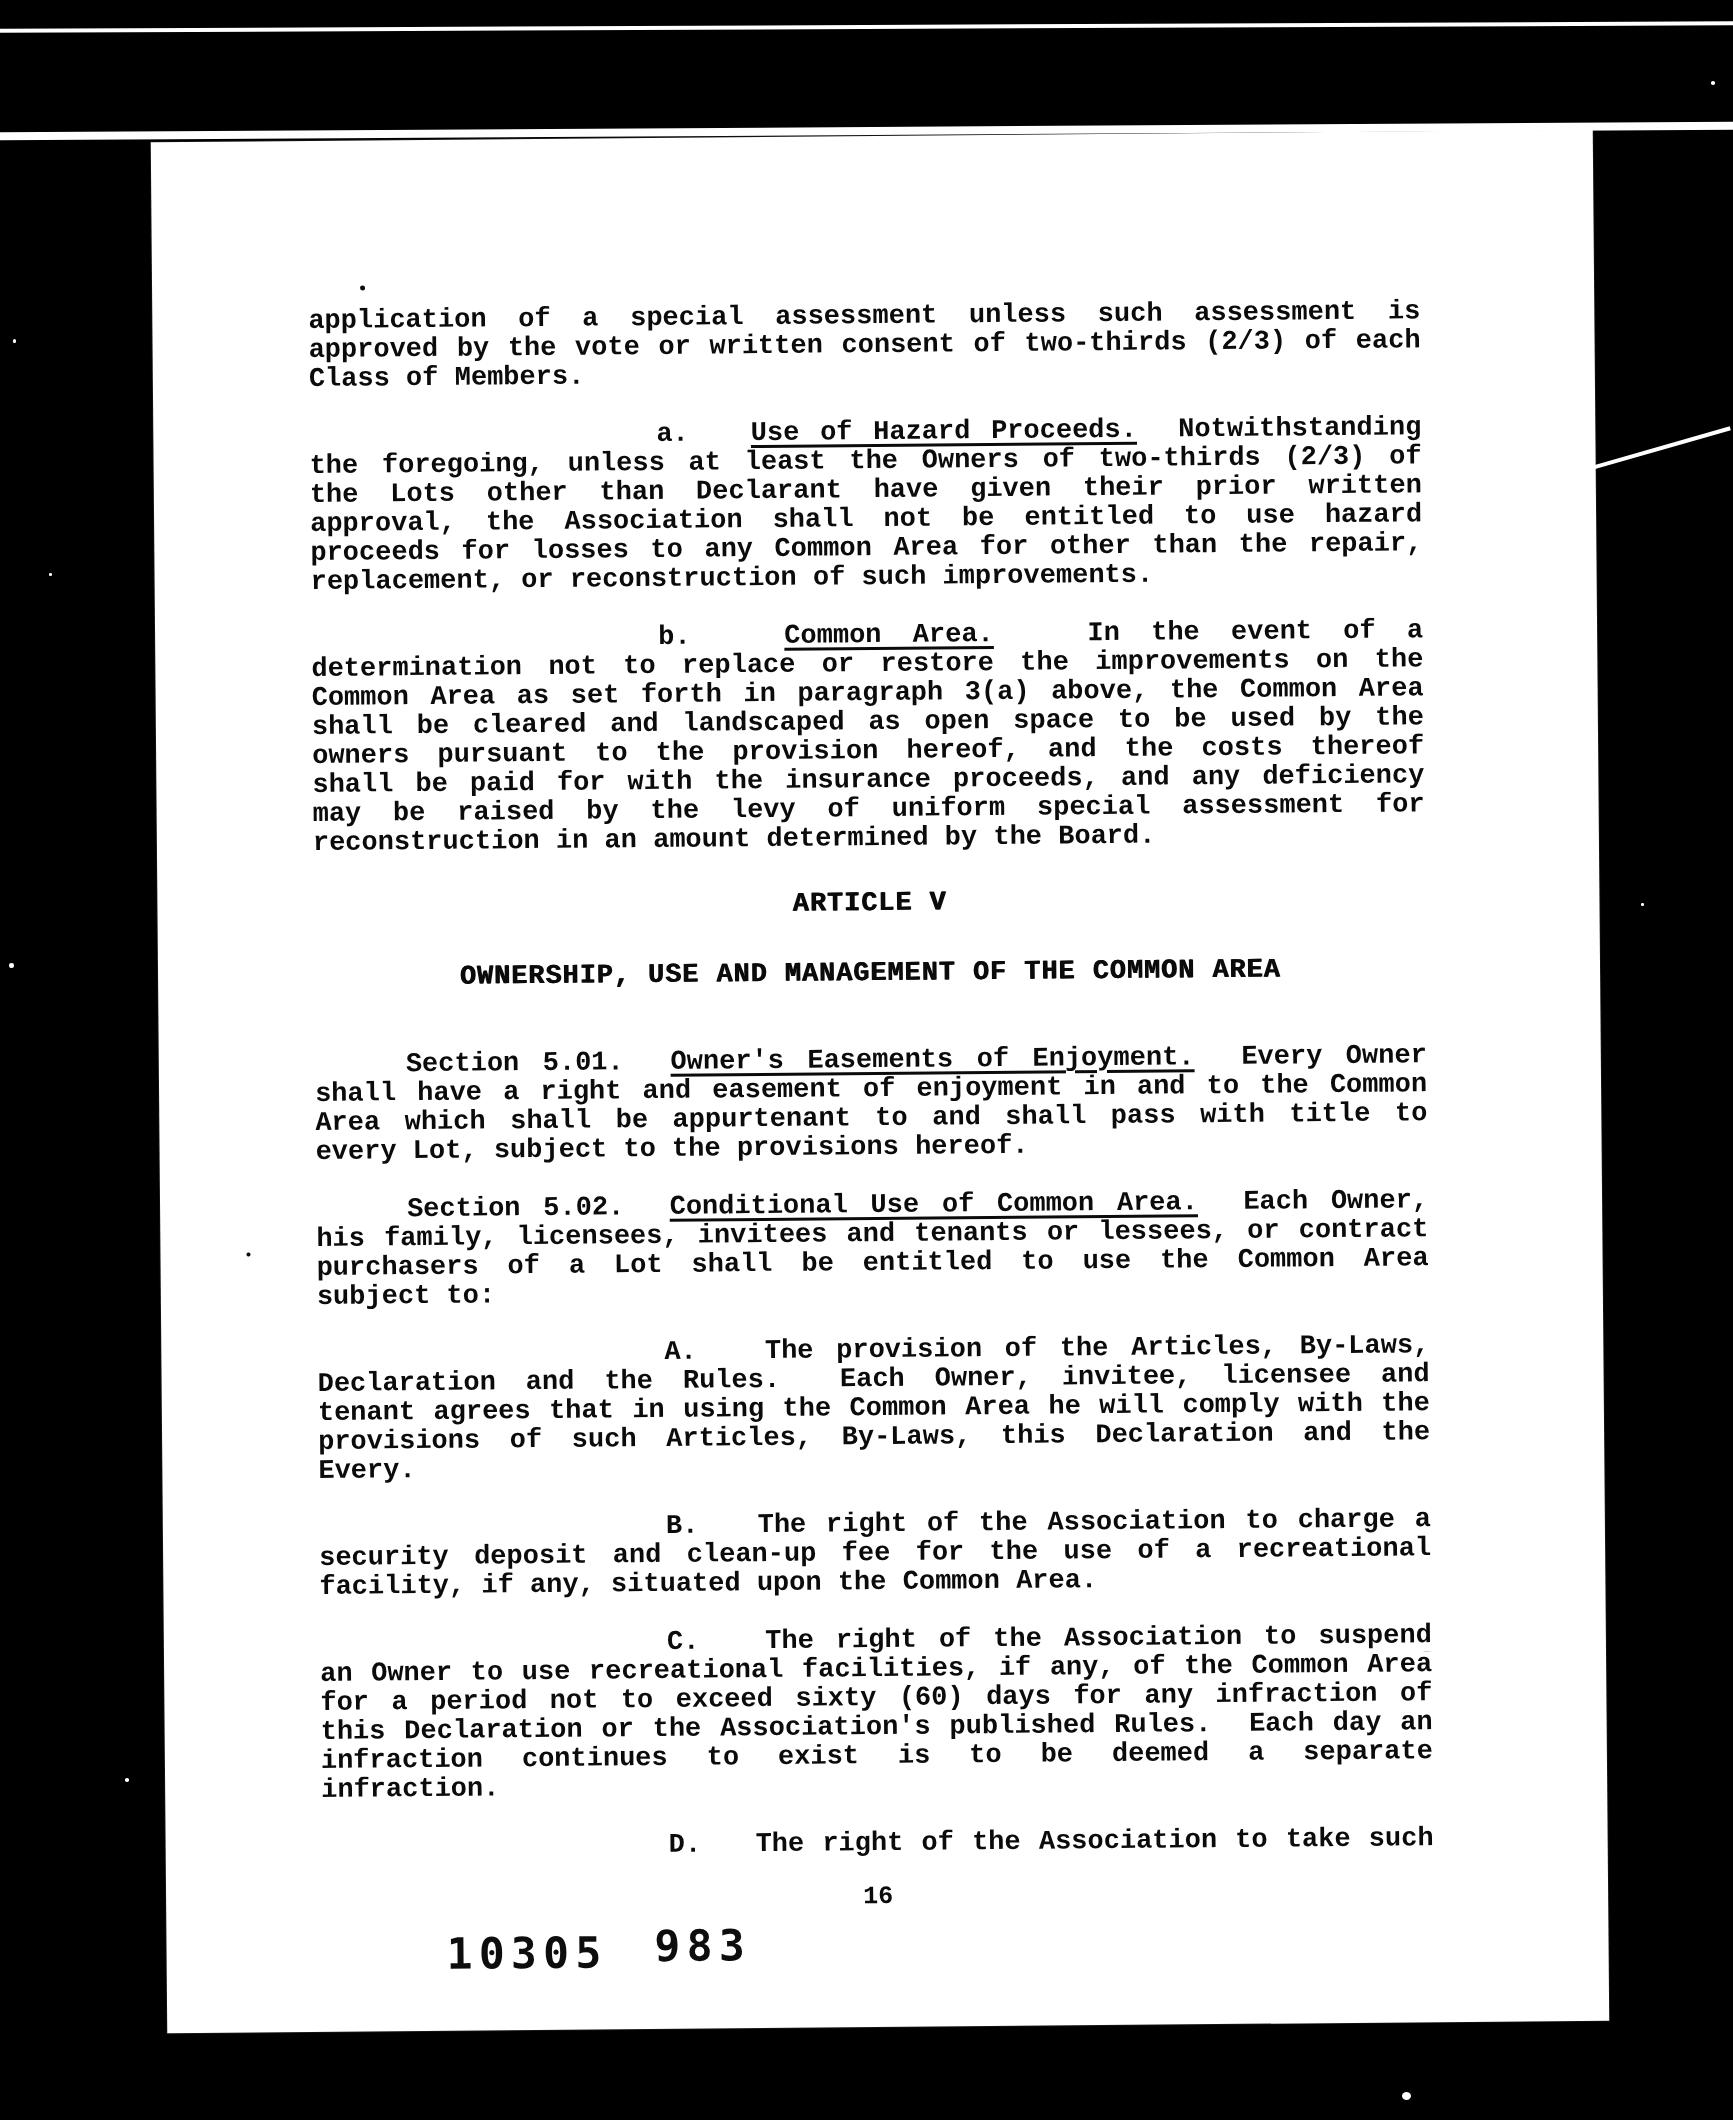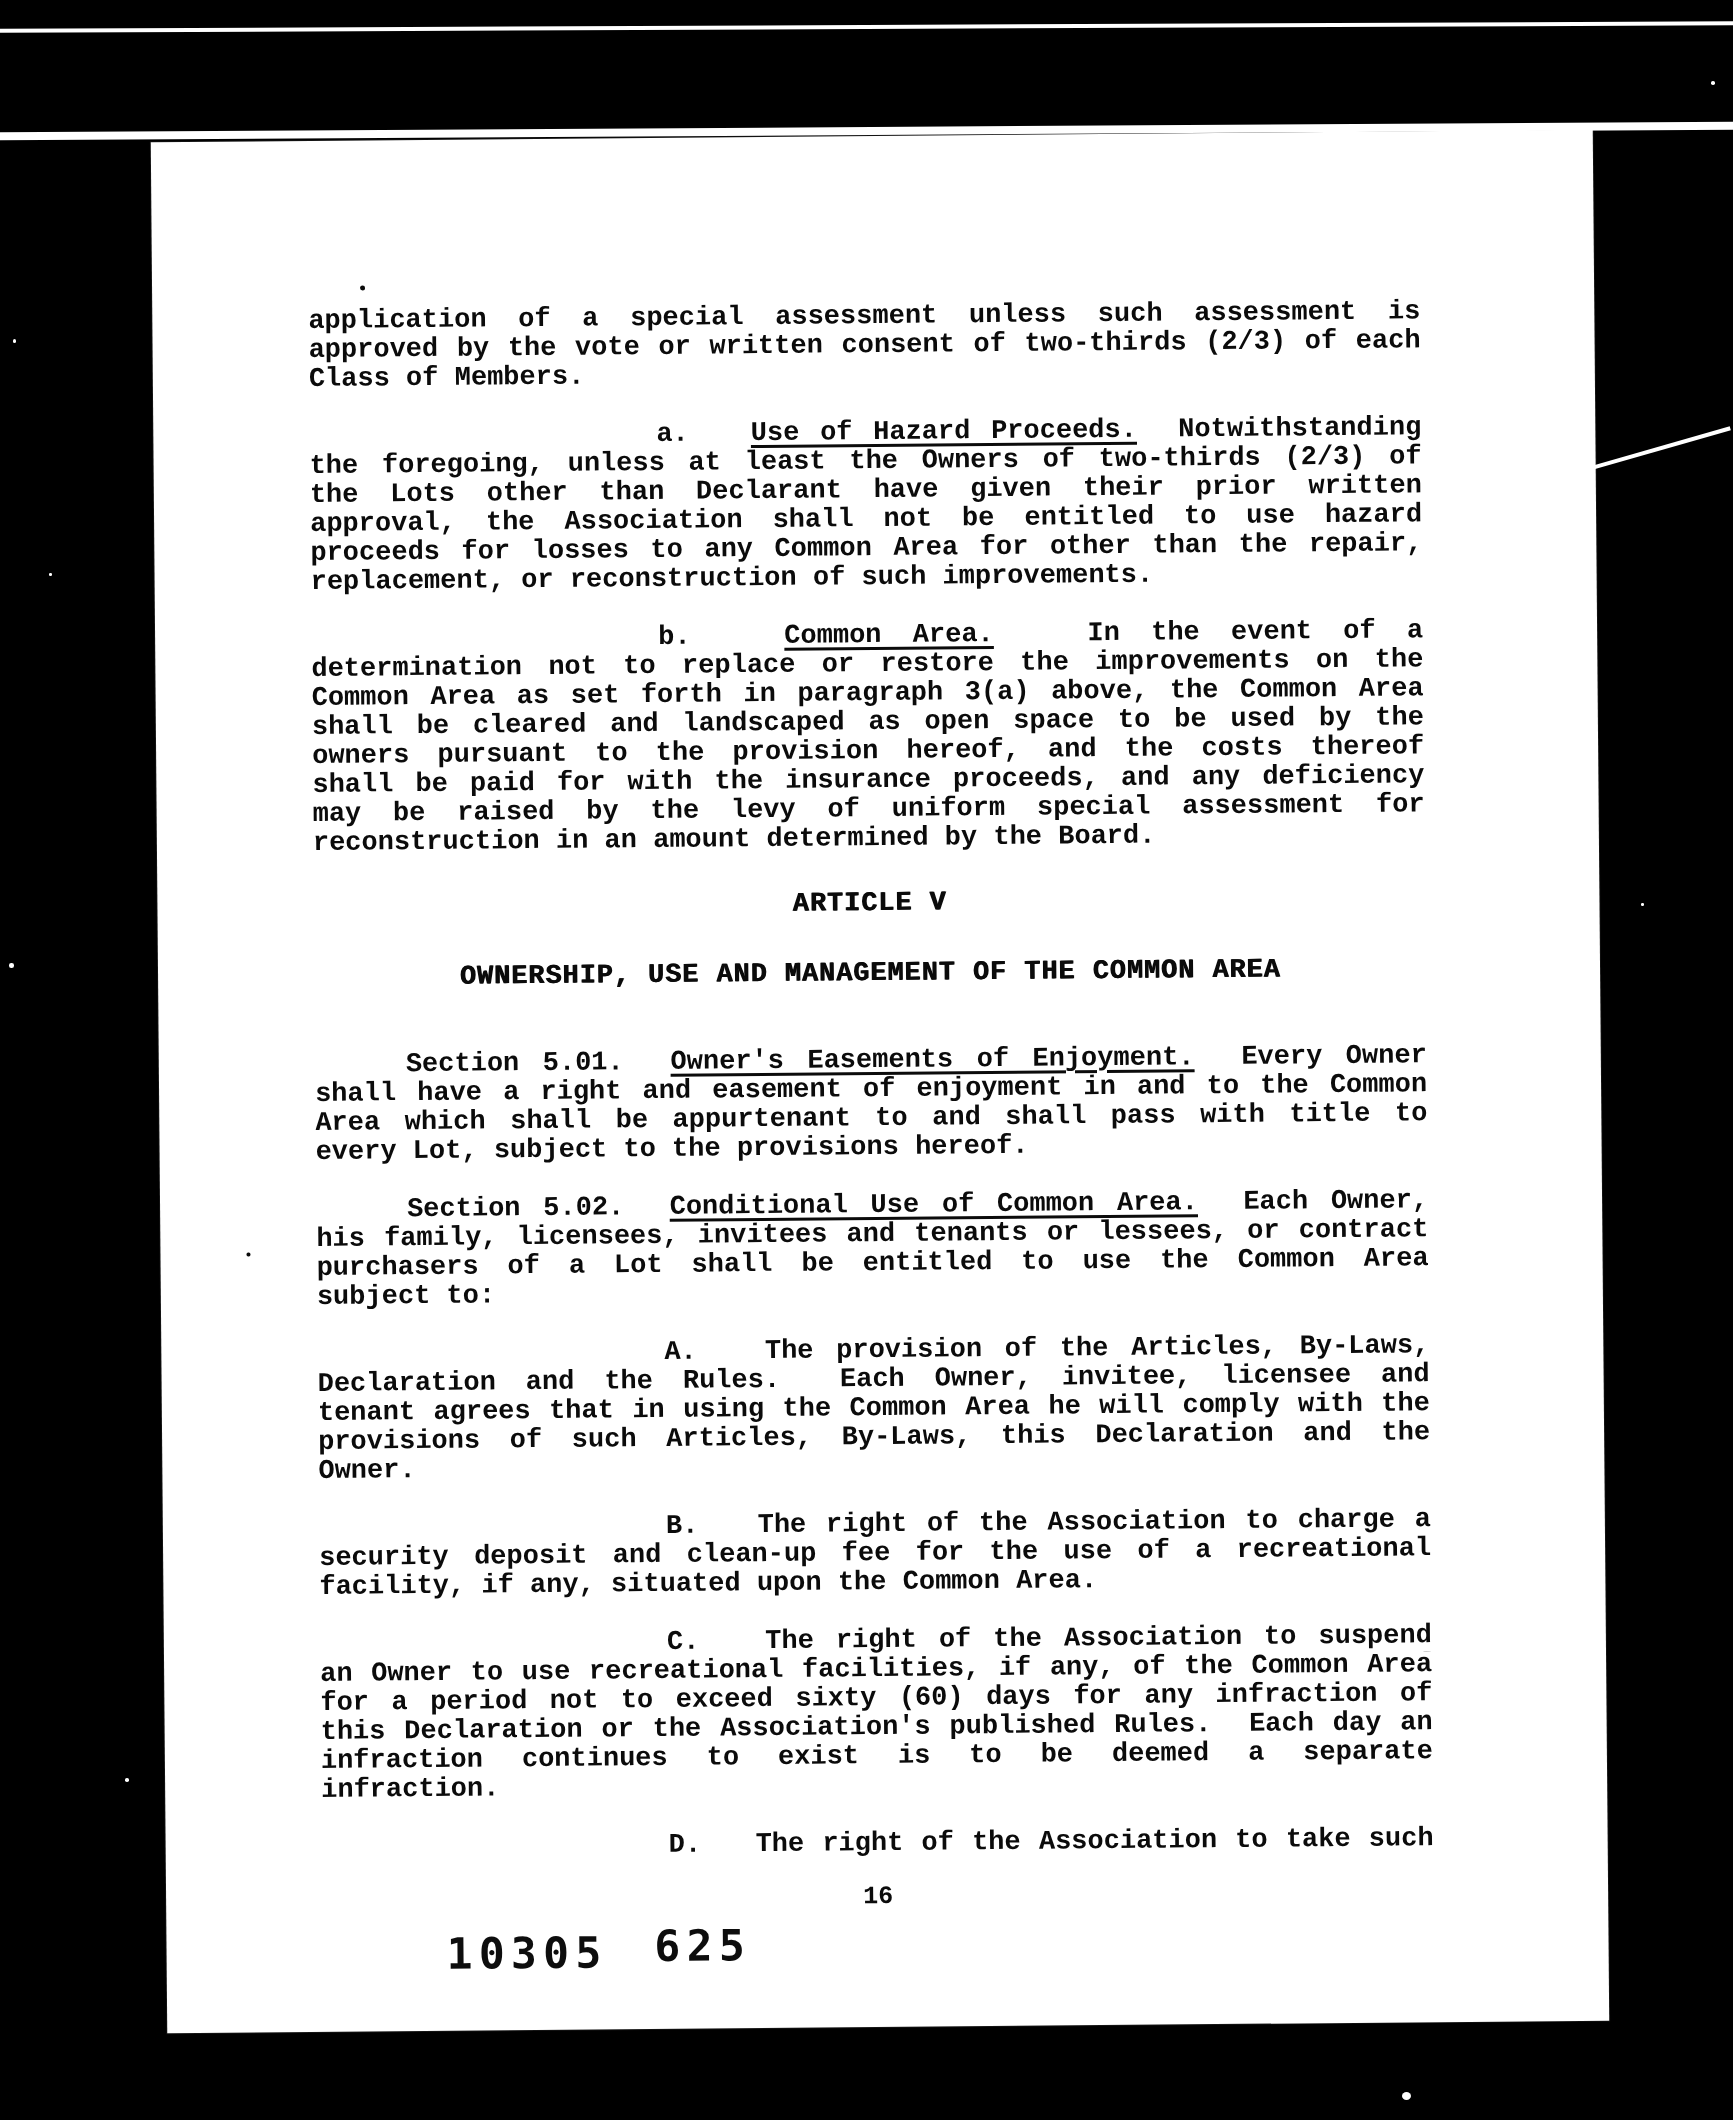--- a/index.html
+++ b/index.html
@@ -107,21 +107,21 @@
         <div class="line jline" style="text-indent: 0px;"><span>his family, licensees, invitees and tenants or lessees, or contract</span></div>
         <div class="line jline" style="text-indent: 0px;"><span>purchasers of a Lot shall be entitled to use the Common Area</span></div>
         <div class="line" style="text-indent: 0px;"><span>subject to:</span></div>
       </div>
       <div class="gap" style="height: 29px;"></div>
       <div>
         <div class="line jline" style="text-indent: 347px;"><span>A.&nbsp;&nbsp; The provision of the Articles, By-Laws, this</span></div>
         <div class="line jline" style="text-indent: 0px;"><span>Declaration and the Rules.&nbsp; Each Owner, invitee, licensee and</span></div>
         <div class="line jline" style="text-indent: 0px;"><span>tenant agrees that in using the Common Area he will comply with the</span></div>
         <div class="line jline" style="text-indent: 0px;"><span>provisions of such Articles, By-Laws, this Declaration and the</span></div>
-        <div class="line" style="text-indent: 0px;"><span>Owner.</span></div>
+        <div class="line" style="text-indent: 0px;"><span>Every.</span></div>
       </div>
       <div class="gap" style="height: 29px;"></div>
       <div>
         <div class="line jline" style="text-indent: 347px;"><span>B.&nbsp;&nbsp; The right of the Association to charge a reasonable</span></div>
         <div class="line jline" style="text-indent: 0px;"><span>security deposit and clean-up fee for the use of a recreational</span></div>
         <div class="line" style="text-indent: 0px;"><span>facility, if any, situated upon the Common Area.</span></div>
       </div>
       <div class="gap" style="height: 29px;"></div>
       <div>
         <div class="line jline" style="text-indent: 347px;"><span>C.&nbsp;&nbsp; The right of the Association to suspend the right of</span></div>
@@ -134,16 +134,16 @@
       <div class="gap" style="height: 29px;"></div>
       <div>
         <div class="line jline" style="text-indent: 347px;"><span>D.&nbsp;&nbsp; The right of the Association to take such steps as</span></div>
       </div>
     </div>
 
   <div class="page-number">16</div>
 
   <div class="stamp">
     <span class="s1">10305</span>
-    <span class="s2">625</span>
+    <span class="s2">983</span>
   </div>
 </div>
 
 
 </body></html>

